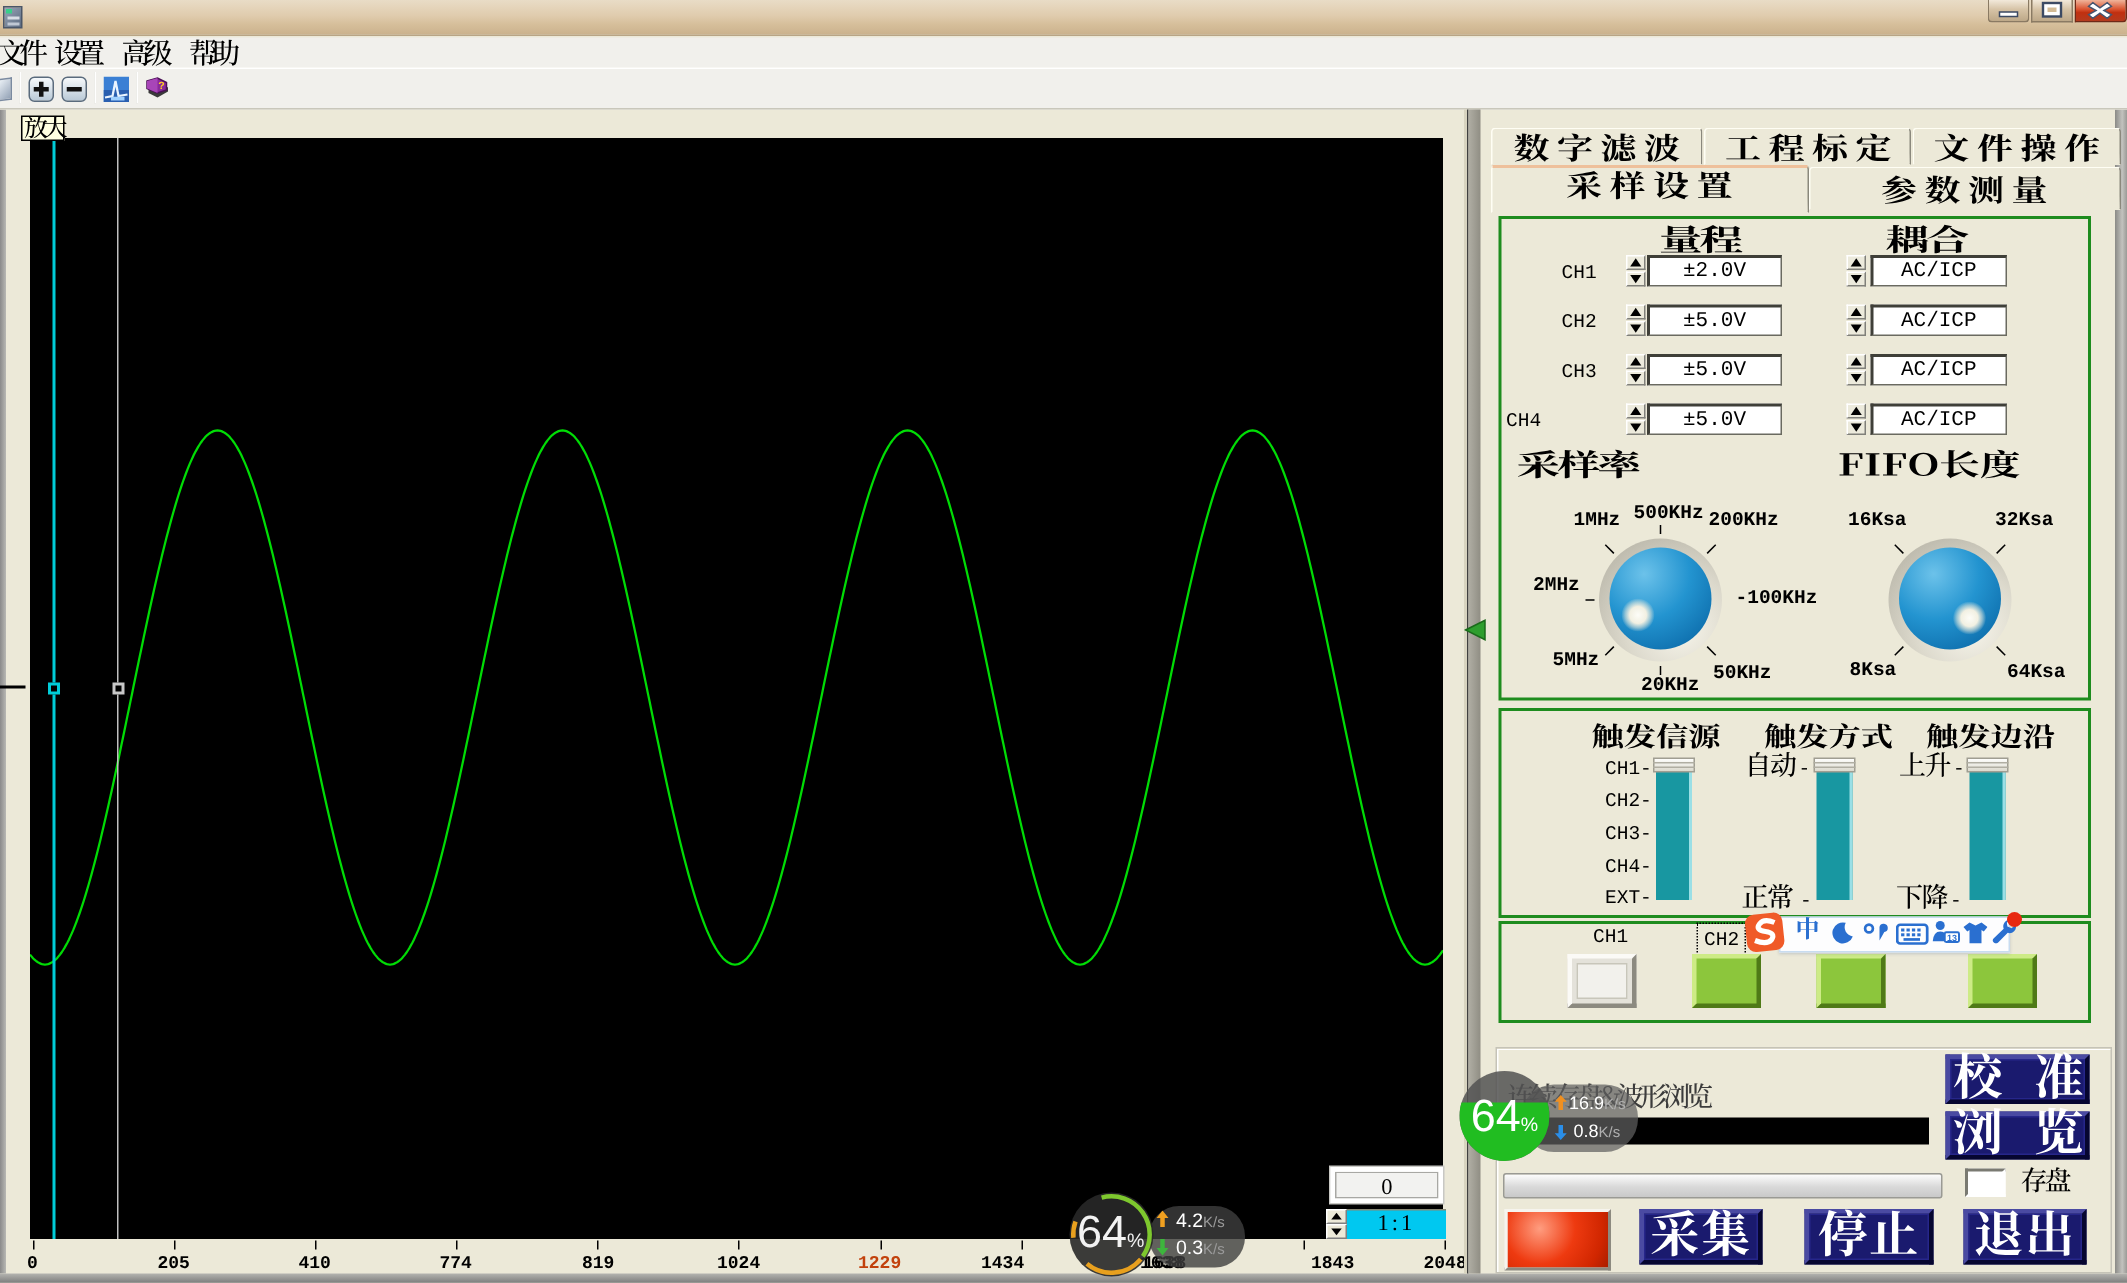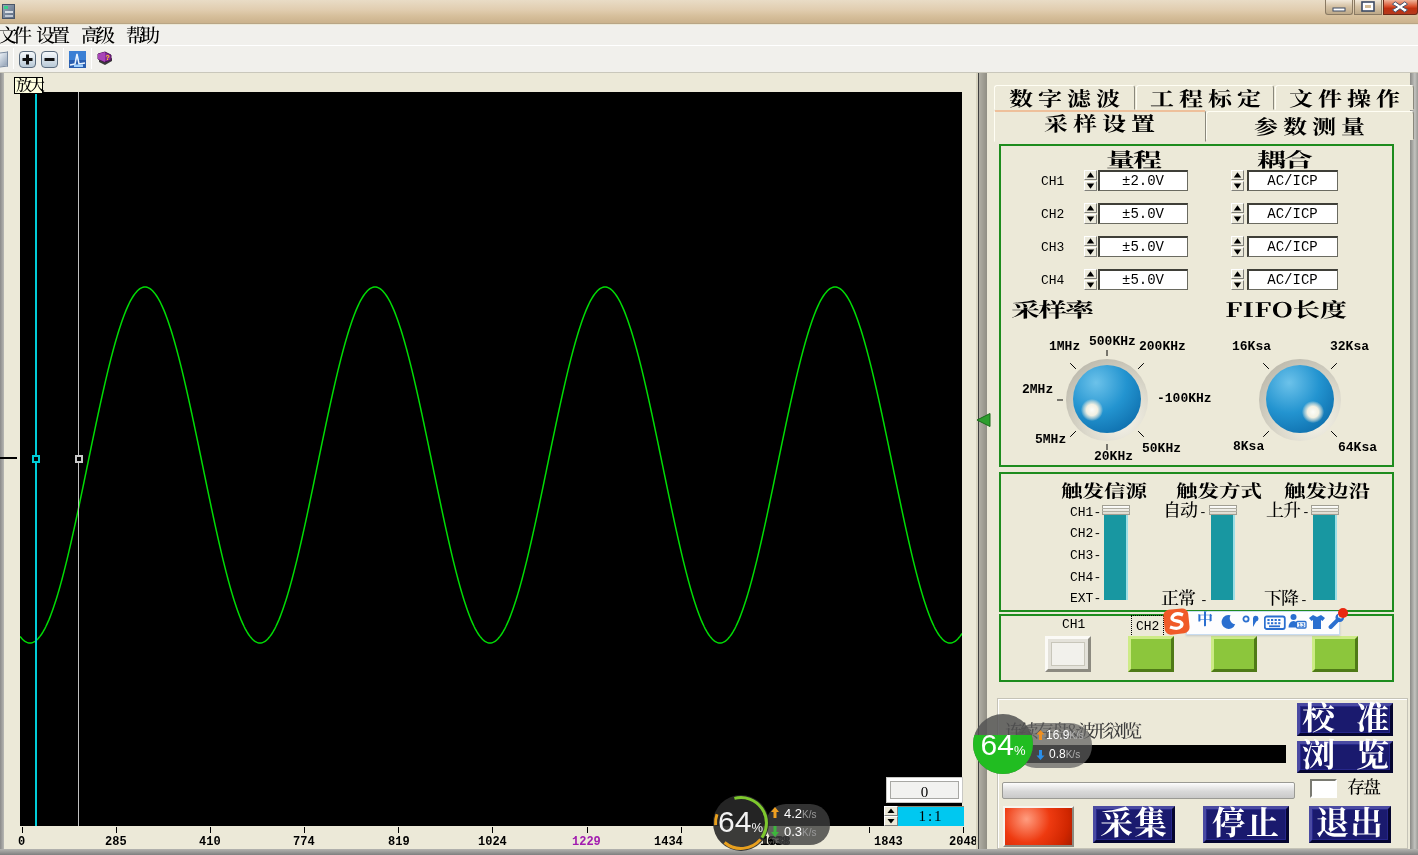--- a/index.html
+++ b/index.html
@@ -90,31 +90,31 @@
     <div class="abs" style="left:0px;top:457px;width:17px;height:2px;background:#000;"></div>
     <div class="abs" style="left:14px;top:77px;width:29px;height:17px;background:#ffffe1;border:1px solid #000;"></div>
     <div class="abs " style="left:16px;top:78px;">
       <svg width="29" height="17" viewBox="0 0 29.0 16.8" style="overflow:visible">
         <path d="M3.1 -0.5Q4 -0.2 4.5 0.2Q5 0.5 5.3 0.9Q5.5 1.3 5.5 1.6Q5.5 2 5.3 2.2Q5.1 2.4 4.9 2.4Q4.6 2.4 4.3 2.2Q4.2 1.8 4 1.3Q3.8 0.8 3.5 0.4Q3.2 -0.1 2.9 -0.4ZM3.8 2.8Q3.8 4.4 3.7 6Q3.6 7.5 3.3 9Q3 10.4 2.4 11.7Q1.8 13 0.7 14.1L0.5 13.9Q1.3 12.7 1.7 11.4Q2.1 10.1 2.3 8.7Q2.5 7.3 2.5 5.8Q2.6 4.3 2.5 2.8ZM14 1.9Q14 1.9 14.2 2Q14.3 2.1 14.6 2.3Q14.8 2.5 15 2.7Q15.3 3 15.5 3.2Q15.5 3.4 15.1 3.4H9.4V2.9H13.2ZM11.6 -0.2Q11.6 -0.1 11.4 0Q11.3 0.1 11 0.1Q10.5 2.3 9.6 4.1Q8.8 5.9 7.6 7.1L7.3 7Q7.9 6 8.3 4.8Q8.8 3.6 9.1 2.2Q9.5 0.8 9.6 -0.7ZM14.3 2.9Q14 4.8 13.5 6.5Q13 8.2 12.1 9.6Q11.2 11 9.8 12.1Q8.4 13.3 6.5 14.1L6.3 13.9Q8 12.9 9.1 11.8Q10.3 10.6 11 9.2Q11.8 7.8 12.2 6.2Q12.6 4.7 12.8 2.9ZM9.5 3.2Q9.7 4.9 10.2 6.4Q10.6 7.8 11.4 9.1Q12.1 10.3 13.1 11.3Q14.1 12.3 15.6 12.9L15.5 13.1Q15.1 13.2 14.8 13.4Q14.5 13.7 14.3 14.1Q12.7 13 11.6 11.5Q10.6 9.9 10.1 7.9Q9.5 5.9 9.2 3.7ZM5.7 5.4 6.4 4.7 7.7 5.8Q7.6 5.9 7.5 5.9Q7.3 6 7.1 6Q7 7.8 6.9 9.1Q6.8 10.4 6.7 11.2Q6.6 12.1 6.4 12.6Q6.2 13.2 5.9 13.4Q5.6 13.7 5.2 13.9Q4.7 14 4.3 14Q4.3 13.7 4.2 13.5Q4.2 13.3 4 13.2Q3.9 13 3.6 12.9Q3.3 12.8 3 12.7V12.5Q3.3 12.5 3.8 12.5Q4.3 12.6 4.5 12.6Q4.7 12.6 4.8 12.5Q4.9 12.5 5 12.4Q5.3 12.2 5.4 11.4Q5.6 10.6 5.7 9.1Q5.8 7.6 5.9 5.4ZM6.3 5.4V5.9H3.2V5.4ZM6.9 1.6Q6.9 1.6 7.1 1.7Q7.2 1.8 7.5 2Q7.7 2.2 7.9 2.4Q8.2 2.6 8.4 2.8Q8.3 3.1 8 3.1H0.7L0.6 2.6H6.1ZM26.6 2.9Q26.6 2.9 26.8 3Q27 3.2 27.3 3.4Q27.5 3.6 27.8 3.8Q28.1 4.1 28.4 4.3Q28.4 4.4 28.2 4.5Q28.1 4.6 28 4.6H13.9L13.8 4.1H25.7ZM22.1 -0.4Q22.1 -0.2 22 -0.1Q21.8 0 21.5 0Q21.5 1.5 21.5 2.8Q21.4 4.2 21.2 5.5Q21 6.8 20.5 8Q20.1 9.2 19.2 10.2Q18.4 11.3 17 12.3Q15.7 13.3 13.8 14.1L13.6 13.8Q15.6 12.7 16.8 11.5Q18.1 10.2 18.8 8.8Q19.4 7.4 19.7 5.9Q20 4.4 20 2.8Q20.1 1.1 20.1 -0.6ZM21.5 4.2Q21.7 5.3 22.2 6.5Q22.6 7.7 23.4 8.8Q24.2 10 25.5 11Q26.7 12 28.6 12.8L28.5 13Q28 13 27.7 13.3Q27.4 13.6 27.2 14.1Q25.6 13.2 24.5 12Q23.4 10.8 22.7 9.5Q22.1 8.2 21.7 6.8Q21.4 5.5 21.2 4.2Z" fill="#000"></path>
       </svg>
     </div>
     <div class="abs" style="left:22px;top:827px;width:1px;height:6px;background:#000;"></div>
     <div class="abs mono" style="left:18px;top:835px;font-size:12px;font-weight:bold;color:#000;">0</div>
     <div class="abs" style="left:116px;top:827px;width:1px;height:6px;background:#000;"></div>
-    <div class="abs mono" style="left:105px;top:835px;font-size:12px;font-weight:bold;color:#000;">285</div>
+    <div class="abs mono" style="left:105px;top:835px;font-size:12px;font-weight:bold;color:#000;">205</div>
     <div class="abs" style="left:210px;top:827px;width:1px;height:6px;background:#000;"></div>
     <div class="abs mono" style="left:199px;top:835px;font-size:12px;font-weight:bold;color:#000;">410</div>
     <div class="abs" style="left:304px;top:827px;width:1px;height:6px;background:#000;"></div>
     <div class="abs mono" style="left:293px;top:835px;font-size:12px;font-weight:bold;color:#000;">774</div>
     <div class="abs" style="left:398px;top:827px;width:1px;height:6px;background:#000;"></div>
     <div class="abs mono" style="left:388px;top:835px;font-size:12px;font-weight:bold;color:#000;">819</div>
     <div class="abs" style="left:492px;top:827px;width:1px;height:6px;background:#000;"></div>
     <div class="abs mono" style="left:478px;top:835px;font-size:12px;font-weight:bold;color:#000;">1024</div>
     <div class="abs" style="left:587px;top:827px;width:1px;height:6px;background:#000;"></div>
-    <div class="abs mono" style="left:572px;top:835px;font-size:12px;font-weight:bold;color:#a21caf;">1229</div>
+    <div class="abs mono" style="left:572px;top:835px;font-size:12px;font-weight:bold;color:#c2410c;">1229</div>
     <div class="abs" style="left:681px;top:827px;width:1px;height:6px;background:#000;"></div>
     <div class="abs mono" style="left:654px;top:835px;font-size:12px;font-weight:bold;color:#000;">1434</div>
     <div class="abs" style="left:775px;top:827px;width:1px;height:6px;background:#000;"></div>
     <div class="abs mono" style="left:760px;top:835px;font-size:12px;font-weight:bold;color:#000;">1638</div>
     <div class="abs" style="left:869px;top:827px;width:1px;height:6px;background:#000;"></div>
     <div class="abs mono" style="left:874px;top:835px;font-size:12px;font-weight:bold;color:#000;">1843</div>
     <div class="abs" style="left:963px;top:827px;width:1px;height:6px;background:#000;"></div>
     <div class="abs mono" style="left:949px;top:835px;font-size:12px;font-weight:bold;color:#000;">2048</div>
     <div class="abs" style="left:887px;top:778px;width:75px;height:24px;background:#f2f2f0;border:3px solid #fff;box-shadow:inset 0 0 0 1px #a8a8a4,0 0 0 1px #c8c8c4;"></div>
     <div class="abs" style="left:887px;top:784px;width:75px;height:16px;font-size:15px;font-family:&quot;Liberation Serif&quot;,serif;text-align:center;color:#000;">0</div>
@@ -234,21 +234,21 @@
     <div class="abs" style="left:1231px;top:236px;width:13px;height:21px;">
 <div style="position:absolute;left:0;top:0;width:13px;height:10px;background:#eceadc;border:1px solid;border-color:#fff #80807a #80807a #fff;"></div>
 <div style="position:absolute;left:0;top:11px;width:13px;height:10px;background:#eceadc;border:1px solid;border-color:#fff #80807a #80807a #fff;"></div>
 <svg width="13" height="21" style="position:absolute">
         <path d="M6.5 2.2 L10.2 7.6 H2.8 Z" fill="#000"></path>
         <path d="M6.5 18.8 L10.2 13.4 H2.8 Z" fill="#000"></path>
       </svg>
     </div>
     <div class="abs" style="left:1247px;top:236px;width:91px;height:21px;background:#fff;border:1px solid #6a6a60;border-top:2px solid #3f3f38;border-left:2px solid #3f3f38;"></div>
     <div class="abs mono" style="left:1247px;top:239px;width:91px;height:15px;font-size:14px;text-align:center;color:#000;">AC/ICP</div>
-    <div class="abs mono" style="left:1041px;top:273px;width:30px;height:14px;font-size:13px;">CH4</div>
+    <div class="abs mono" style="left:1004px;top:273px;width:30px;height:14px;font-size:13px;">CH4</div>
     <div class="abs" style="left:1084px;top:269px;width:13px;height:21px;">
 <div style="position:absolute;left:0;top:0;width:13px;height:10px;background:#eceadc;border:1px solid;border-color:#fff #80807a #80807a #fff;"></div>
 <div style="position:absolute;left:0;top:11px;width:13px;height:10px;background:#eceadc;border:1px solid;border-color:#fff #80807a #80807a #fff;"></div>
 <svg width="13" height="21" style="position:absolute">
         <path d="M6.5 2.2 L10.2 7.6 H2.8 Z" fill="#000"></path>
         <path d="M6.5 18.8 L10.2 13.4 H2.8 Z" fill="#000"></path>
       </svg>
     </div>
     <div class="abs" style="left:1098px;top:269px;width:90px;height:21px;background:#fff;border:1px solid #6a6a60;border-top:2px solid #3f3f38;border-left:2px solid #3f3f38;"></div>
     <div class="abs mono" style="left:1098px;top:272px;width:90px;height:15px;font-size:14px;text-align:center;color:#000;">±5.0V</div>

